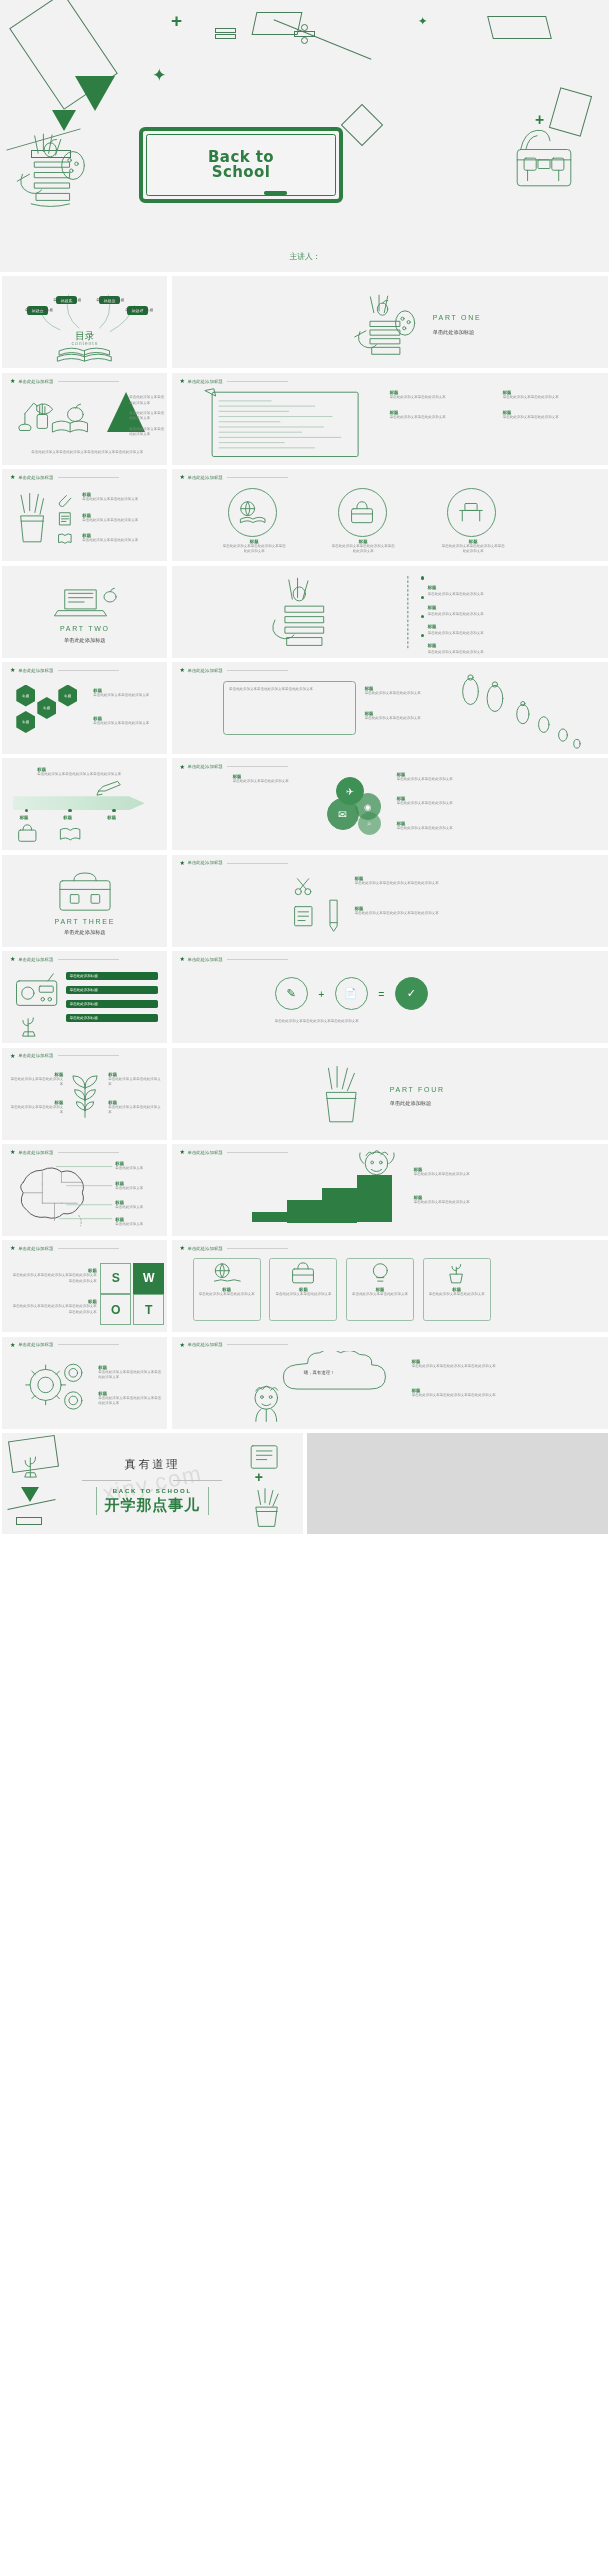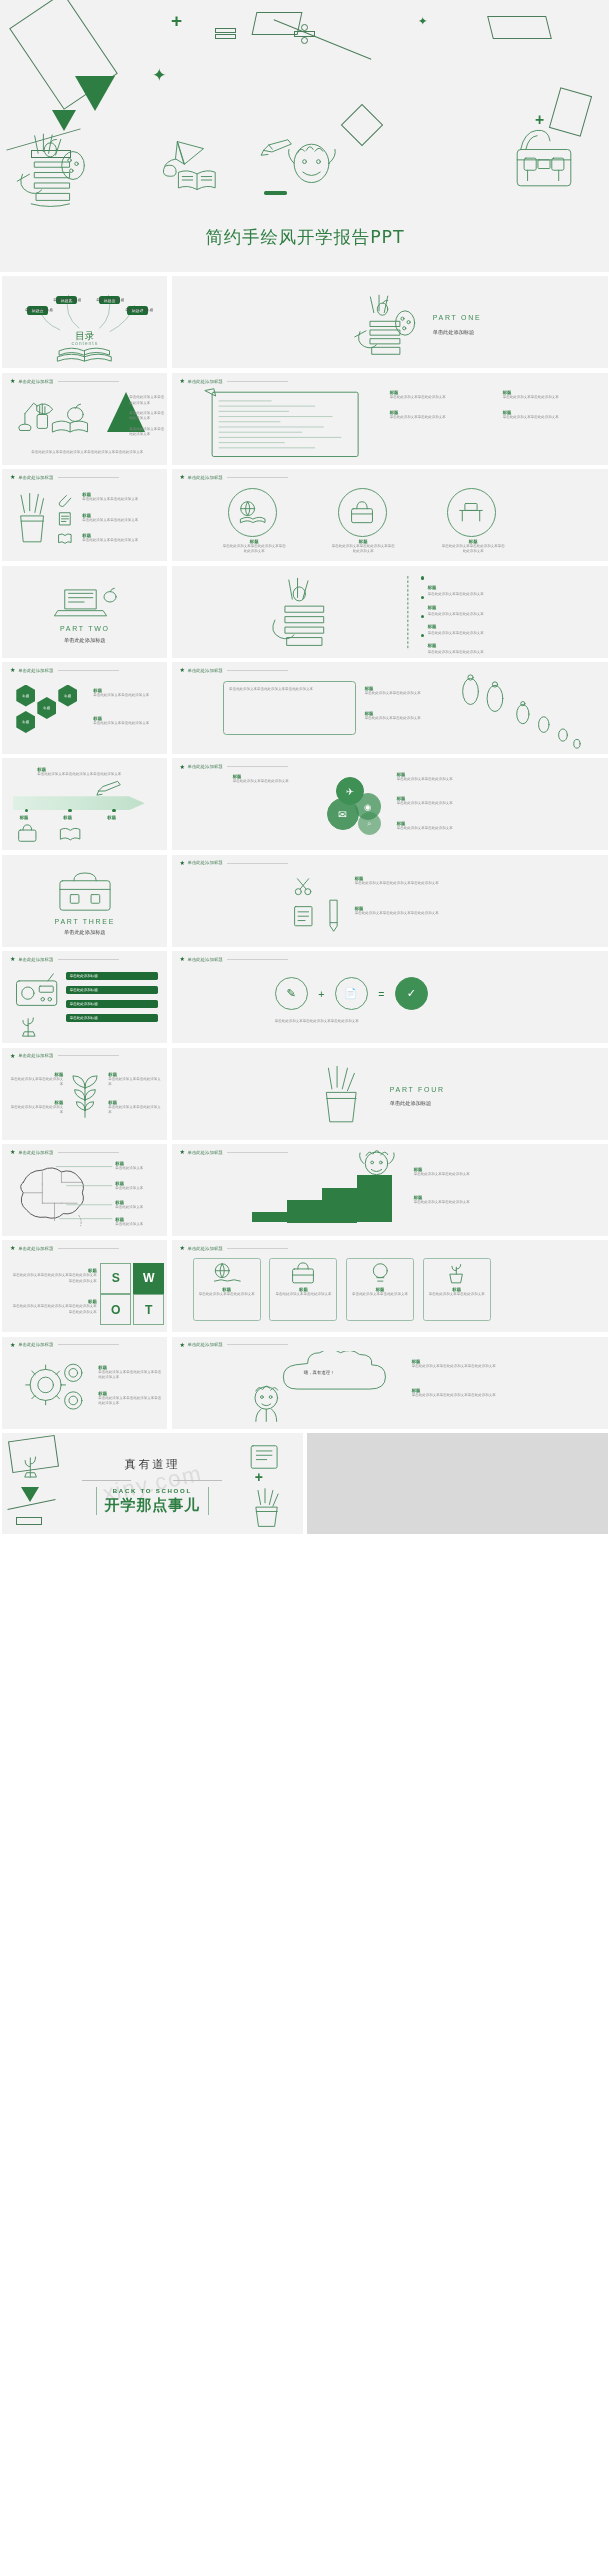--- a/index.html
+++ b/index.html
@@ -131,23 +131,30 @@
         <circle cx="36" cy="26" r="2.2"></circle>
       <path d="M18 38 q10 8 20 0"></path>
       <path d="M8 28 q-8 -8 -6 -16 M48 28 q9 -8 7 -16"></path>
     </svg>
     <svg class="dsvg" style="left:260px;top:138px;" width="35" height="19" viewBox="0 0 40 22">
       <path d="M4 14 l6 -6 l22 -6 l4 5 l-22 9z"></path>
         <path d="M4 14 l-3 6 l8 -1"></path>
         <path d="M10 8 l4 5"></path>
     </svg>
 
+    <div class="board">
+      <div class="board-inner"></div>
+      <div class="chalk">
+        <div>Back to</div>
+        <div>School</div>
+      </div>
+    </div>
     <div class="orect gfill" style="left:264px;top:191px;width:22.6px;height:4.4px;border-radius:1.7px;border:0;"></div>
 
-    <div class="cover-title">简约手绘风开学报告PPT</div>
+    <div class="cover-sub">主讲人：</div>
   </div>
 
   <div class="deck">
 
     <div class="drow">
       <div class="slide s-l" style="width:165px;height:92px;">
         <svg class="dsvg" style="left:0;top:0;" width="165" height="92" viewBox="0 0 189 106">
           <path d="M42 36 q4 18 24 26 M76 22 q-6 24 12 38 M122 22 q6 24 -10 38 M152 34 q-6 18 -28 30" style="stroke:#a9c7b4"></path>
         </svg>
         <div style="position:absolute;left:25px;top:22.6px;"><span class="chip">标题壹</span></div>

